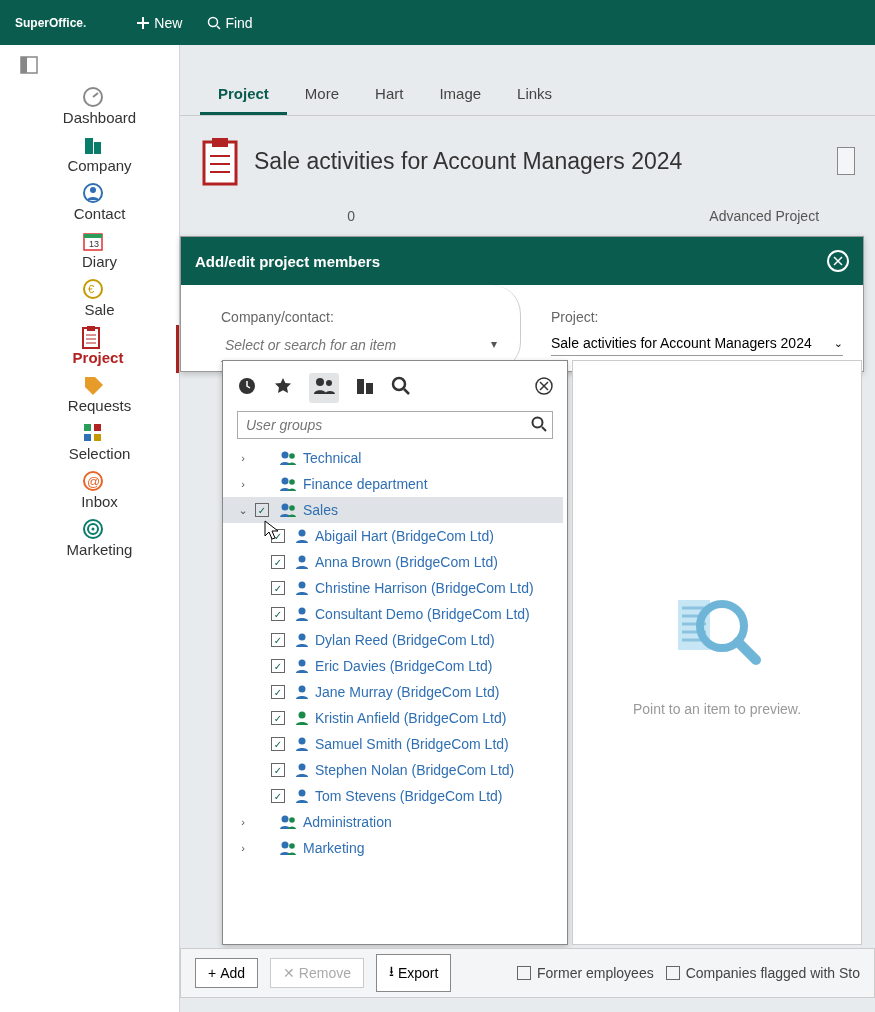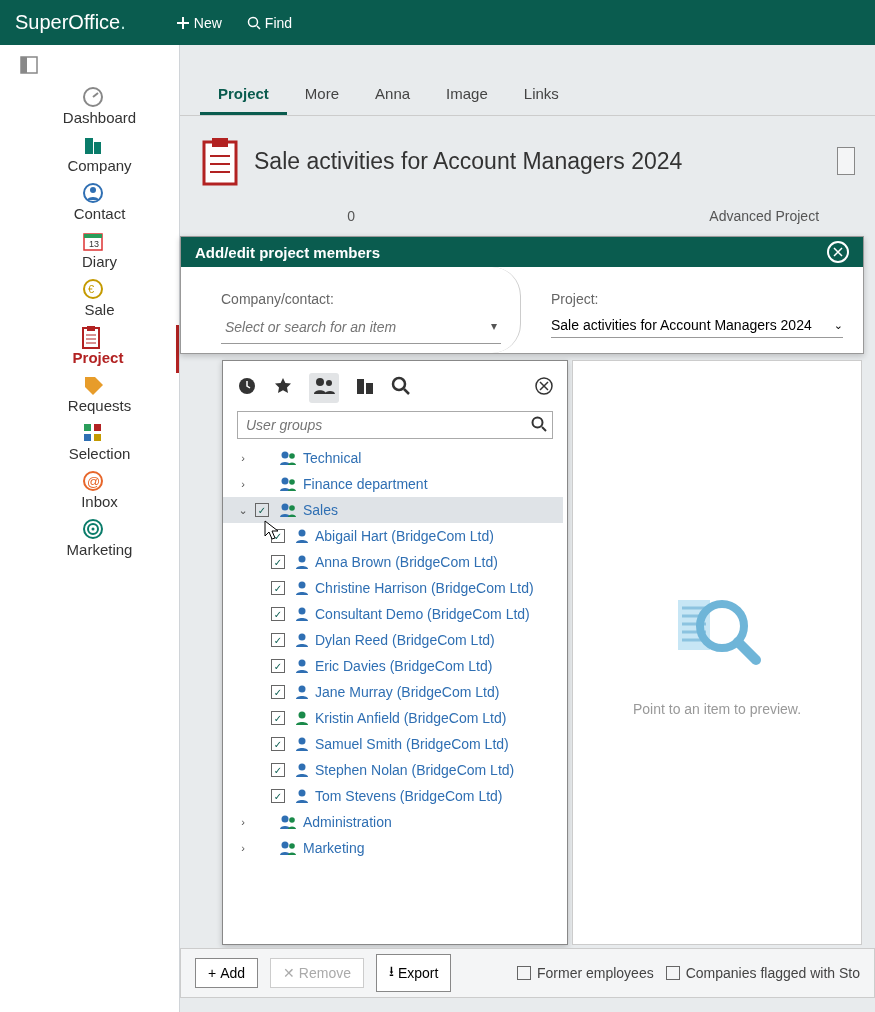--- a/index.html
+++ b/index.html
@@ -1,20 +1,20 @@
 <!DOCTYPE html>
 <html><head>
 <meta charset="utf-8">
 <style>
 * { box-sizing: border-box; margin: 0; padding: 0; font-family: -apple-system, "Segoe UI", Tahoma, sans-serif; }
 body { width: 875px; height: 1012px; background: #e8ebed; overflow: hidden; position: relative; }
 
 
 .topbar { height: 45px; background: #0a5c4f; display: flex; align-items: center; padding: 0 15px; color: #fff; }
-.logo { font-size: 20px; font-weight: 400; margin-right: 50px; }
+.logo { font-size: 12px; font-weight: 700; margin-right: 50px; }
 .logo .dot { color: #b6e8df; }
 .topbtn { display: flex; align-items: center; margin-right: 25px; font-size: 14px; cursor: pointer; }
 .topbtn svg { margin-right: 4px; }
 
 
 .leftnav { position: absolute; left: 0; top: 45px; width: 180px; background: #fff; height: calc(1012px - 45px); border-right: 1px solid #d0d4d8; }
 .leftnav-spacer { height: 40px; display:flex; align-items:center; padding-left:20px; }
 .nav-item { height: 48px; display: flex; align-items: center; padding-left: 20px; font-size: 15px; color: #333; cursor: pointer; flex-direction: column; }
 .nav-item.active { color: #b22222; font-weight: 600; border-right: 3px solid #b22222; background:#fff; }
 .nav-item .icon { width: 24px; height: 24px; margin-right: 14px; display:flex; align-items:center; justify-content:center; }
@@ -28,21 +28,21 @@
 .projecticon { width: 40px; height: 50px; margin-right: 14px; }
 .projecttitle { font-size: 23px; color: #333; flex: 1; }
 .editbtn { width: 18px; height: 28px; border: 1px solid #888; background:#f4f5f6; }
 .metarow { display:flex; padding: 12px 20px; font-size: 14px; color: #555; }
 .metarow .lbl { color:#666;margin-top:47px; }
 .metarow .val { margin-left: 16px; }
 .metarow .col2 { margin-left: 260px; }
 
 
 .modal { position:absolute; left:180px; top:236px; width: 684px; background:#fff; border:1px solid #999; box-shadow:0 2px 6px rgba(0,0,0,.2); }
-.modalheader { background:#0a5c4f; color:#fff; padding: 4px 14px; display:flex; align-items:center; justify-content:space-between; }
+.modalheader { background:#0a5c4f; color:#fff; padding: 13px 14px; display:flex; align-items:center; justify-content:space-between; }
 .modalheader span { font-size: 15px; font-weight: 600; }
 .closex { width:22px; height:22px; border:2px solid #fff; border-radius:50%; display:flex; align-items:center; justify-content:center; cursor:pointer; font-size:13px; }
 .modalbody { display:flex; }
 .leftcol { width: 340px; padding: 24px 0 0 40px; border-right:1px solid #ccc;border-radius:29px; }
 .rightcol { flex:1; padding: 24px 20px 0 30px; }
 .fldlabel { font-size: 14px; color:#666; margin-bottom: 6px; }
 .searchdrop { position:relative; width: 280px; }
 .searchdrop input { width:100%; border:none; border-bottom:1px solid #999; padding:6px 24px 8px 4px; font-size:14px; font-style:italic; color:#888; outline:none; }
 .searchdrop .chev { position:absolute; right:4px; top:6px; font-size:12px; color:#555; }
 .projval { border-bottom:1px solid #999; padding:4px 0; font-size:14px; display:flex; align-items:center; justify-content:space-between; }
@@ -198,21 +198,21 @@
         </svg>
       </span>
     <span>Marketing</span>
   </div>
 </div>
 
 <div class="main">
   <div class="tabs">
     <div class="tab active">Project</div>
     <div class="tab">More</div>
-    <div class="tab">Anna</div>
+    <div class="tab">Hart</div>
     <div class="tab">Image</div>
     <div class="tab">Links</div>
   </div>
   <div class="projectheader">
     <span class="projecticon">
       <svg width="40" height="50">
           <rect x="4" y="6" width="32" height="42" fill="#fff" stroke="#b22222" stroke-width="3"></rect>
           <rect x="12" y="2" width="16" height="9" fill="#b22222"></rect>
           <path d="M10 20h20M10 28h20M10 36h20" stroke="#b22222" stroke-width="2"></path>
         </svg>

